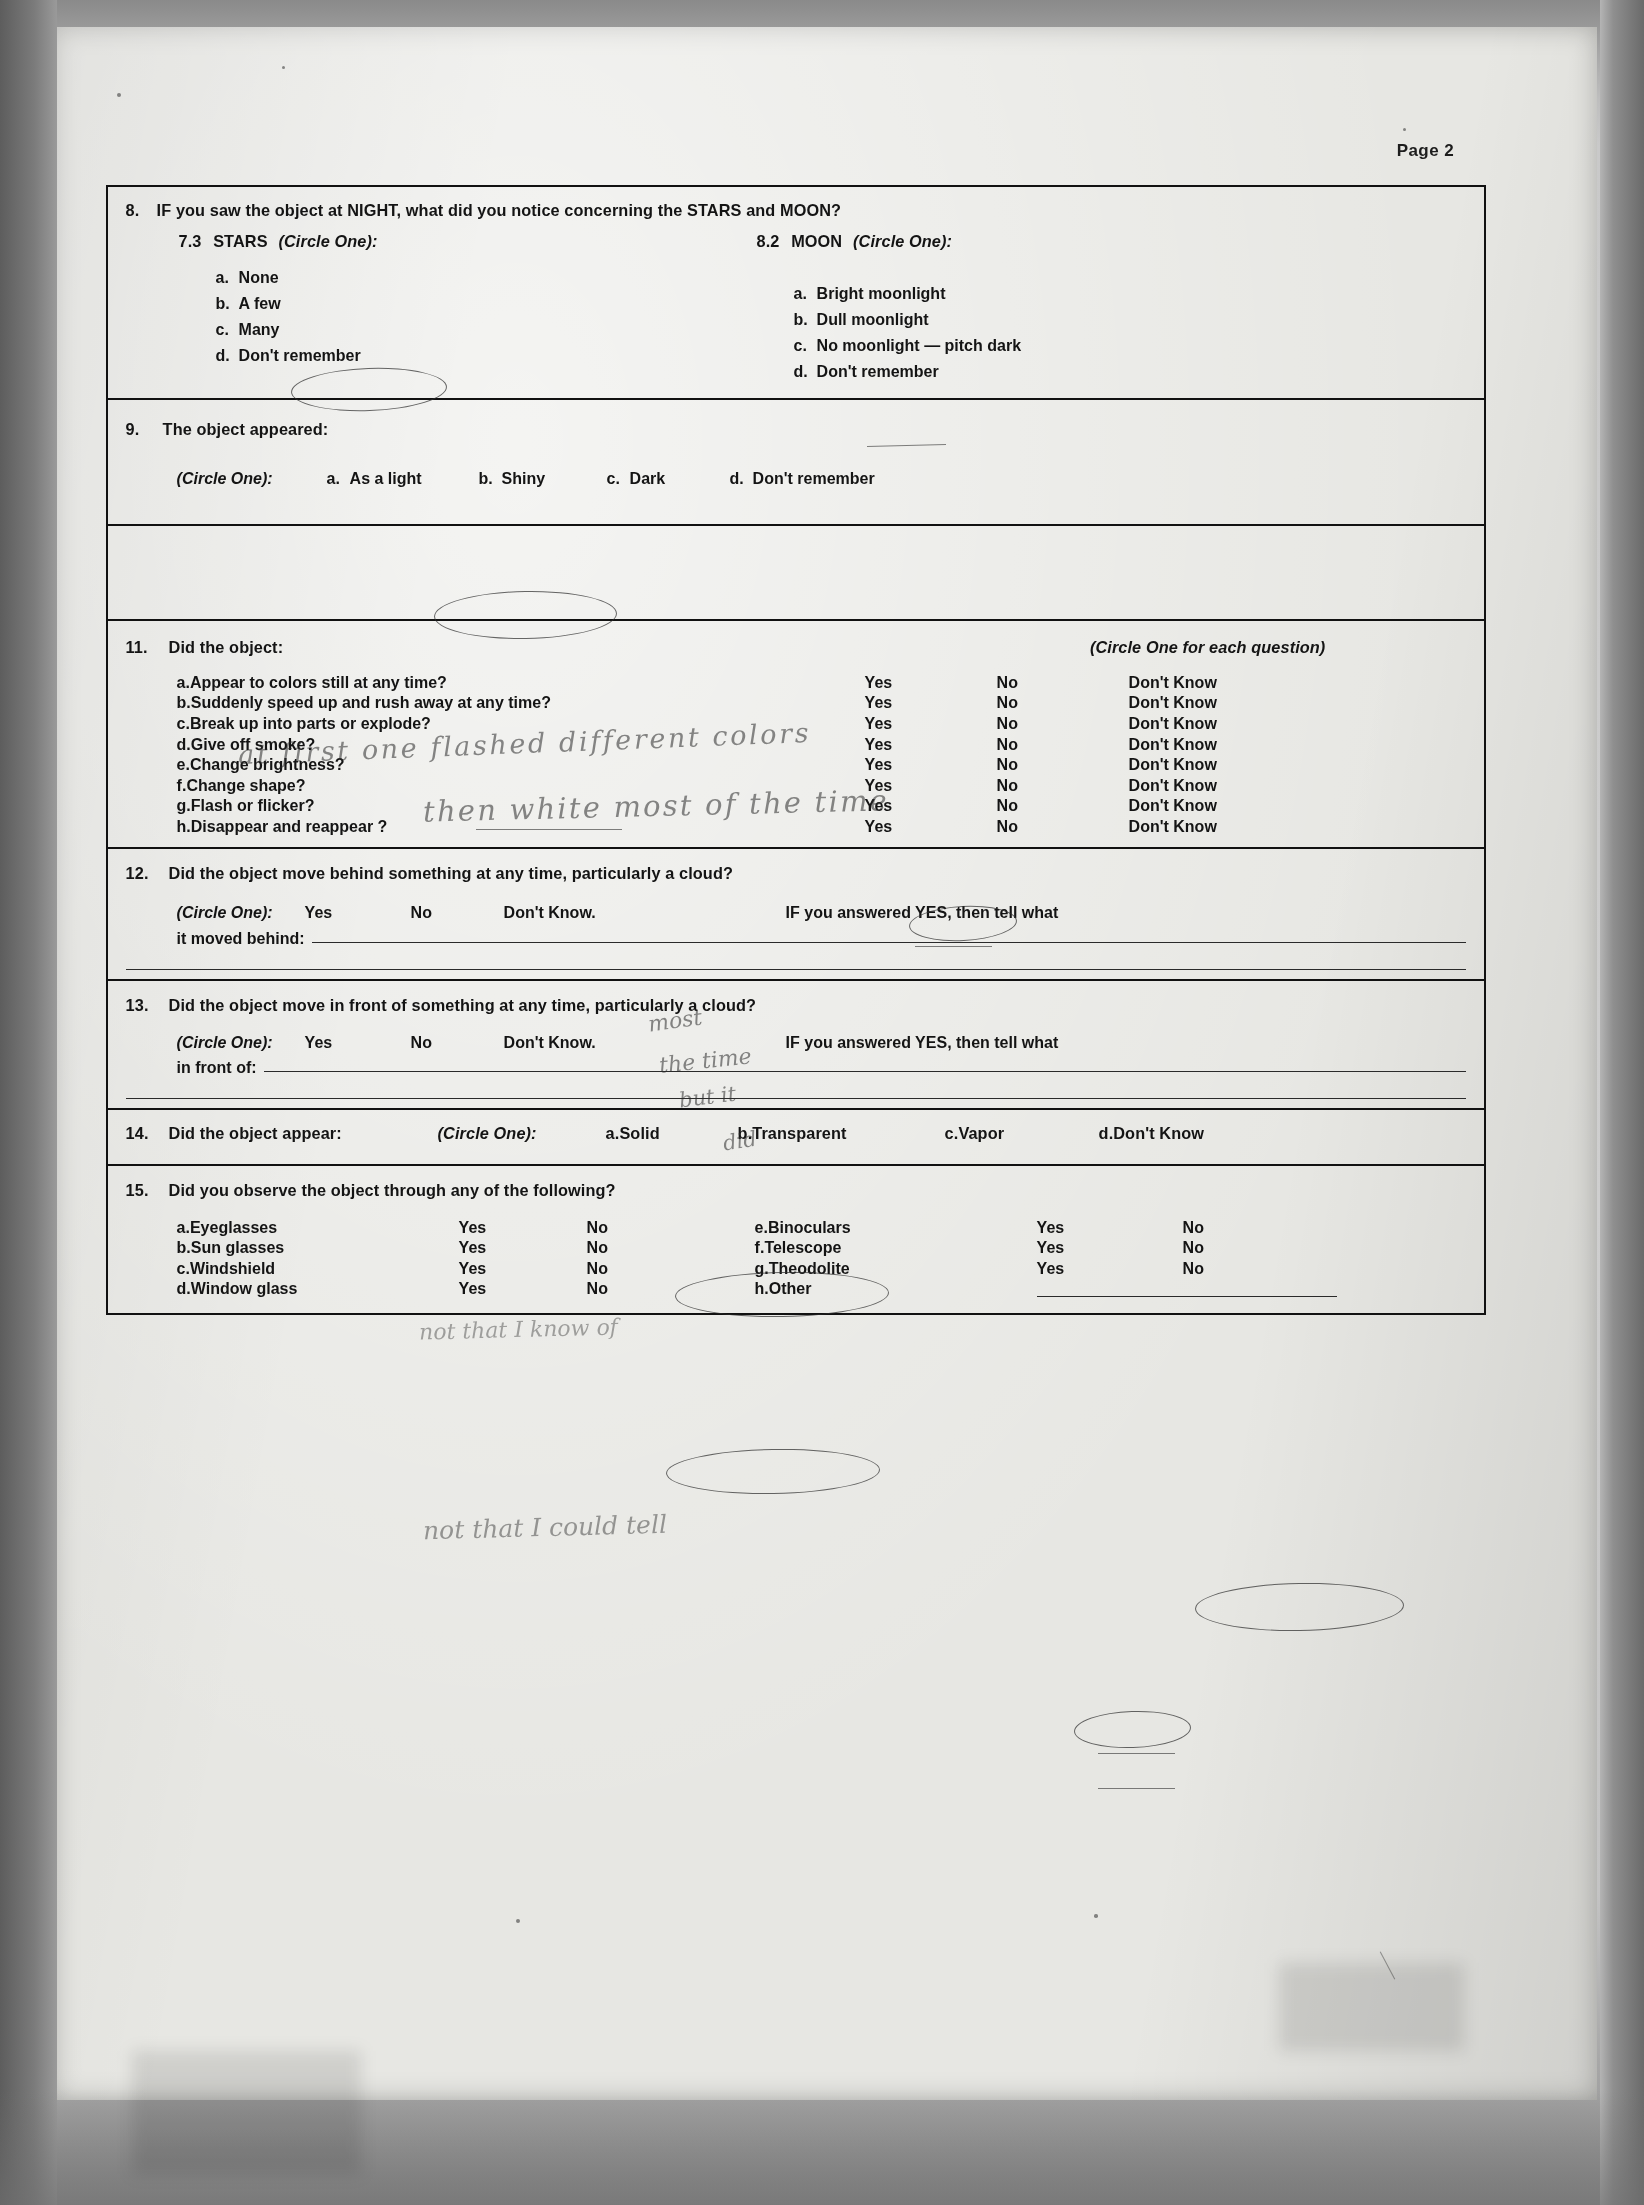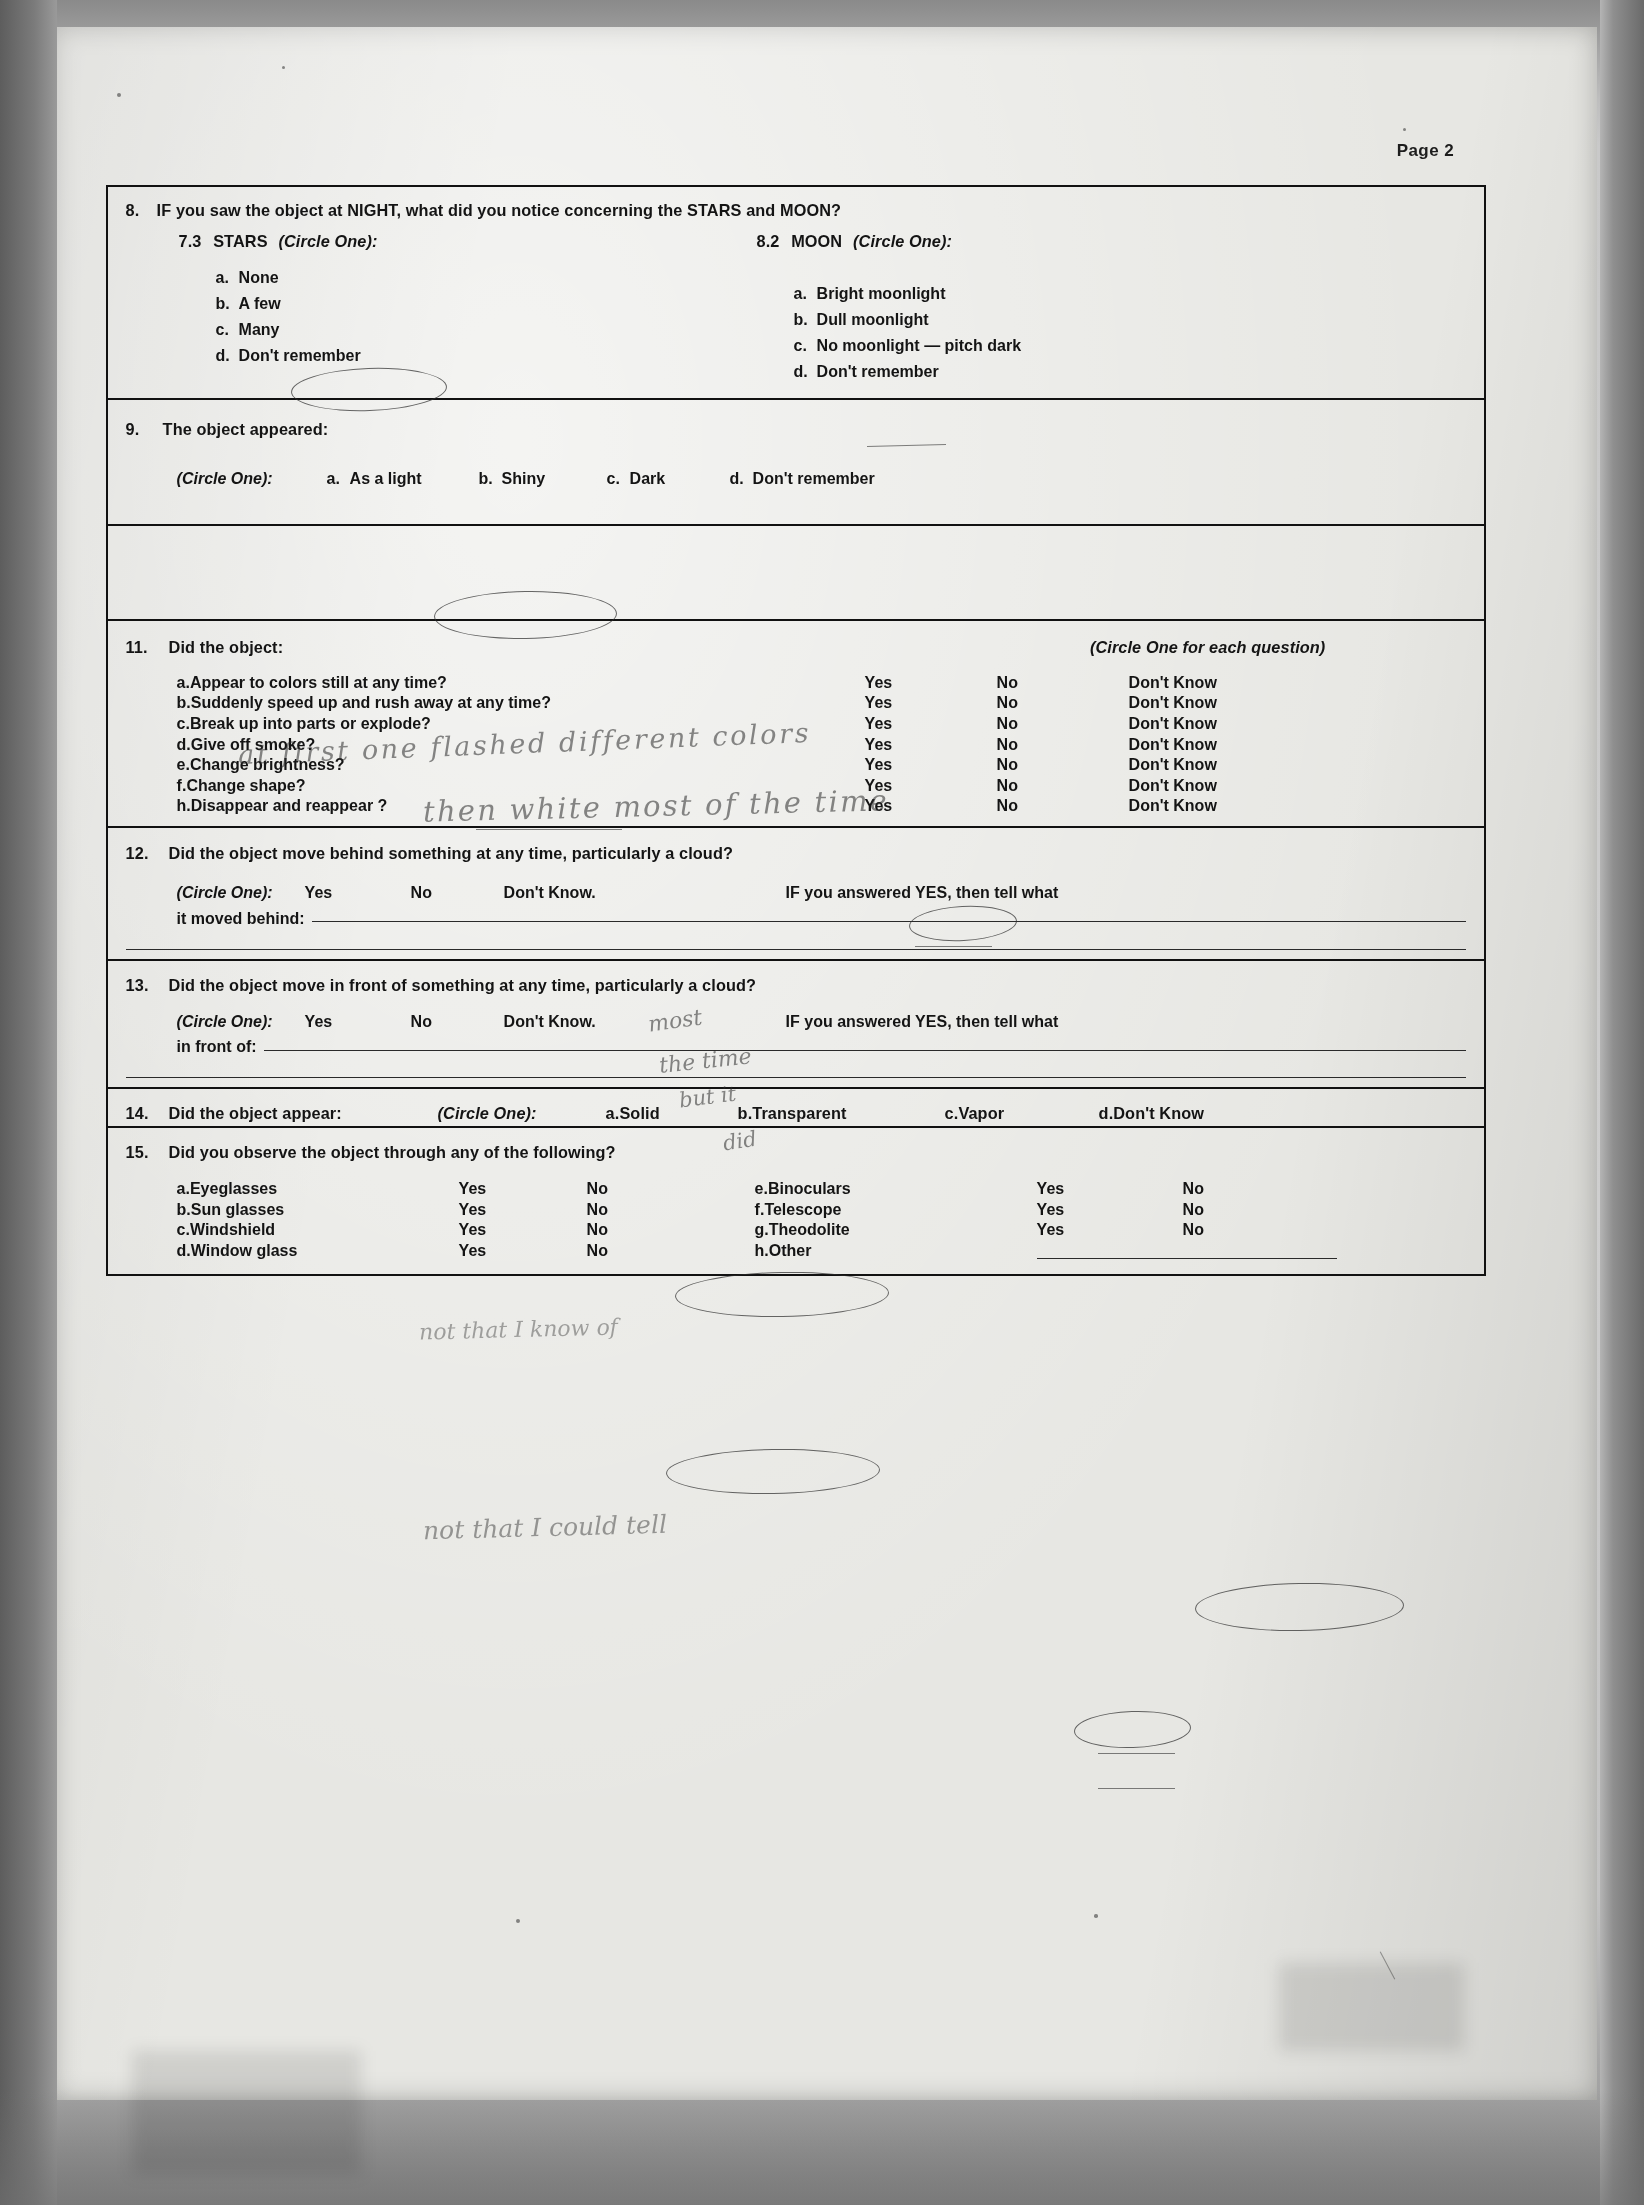--- a/index.html
+++ b/index.html
@@ -260,20 +260,26 @@
           <td class="c-no">No</td>
           <td class="c-dk">Don't Know</td>
         </tr>
         <tr>
           <td class="c-item"><span class="ltr">f.</span><span>Change shape?</span></td>
           <td class="c-yes">Yes</td>
           <td class="c-no">No</td>
           <td class="c-dk">Don't Know</td>
         </tr>
         <tr>
+          <td class="c-item"><span class="ltr">g.</span><span>Flash or flicker?</span></td>
+          <td class="c-yes">Yes</td>
+          <td class="c-no">No</td>
+          <td class="c-dk">Don't Know</td>
+        </tr>
+        <tr>
           <td class="c-item"><span class="ltr">h.</span><span>Disappear and reappear ?</span></td>
           <td class="c-yes">Yes</td>
           <td class="c-no">No</td>
           <td class="c-dk">Don't Know</td>
         </tr>
       </tbody>
         </table>
     </div>
 
     <div class="block" style="padding-top:13.2px; padding-bottom:8.8px;">
@@ -309,21 +315,21 @@
       </div>
       <div class="sub" style="margin-top:7px; margin-left:51px; display:flex; align-items:flex-end;">
         <span>in front of:</span>
         <span class="wline" style="flex:1; margin-left:7px; margin-bottom:5.3px;"></span>
       </div>
       <div style="margin-top:19.4px; display:flex;">
         <span class="wline" style="flex:1;"></span>
       </div>
     </div>
 
-    <div class="block" style="padding-top:12.3px; padding-bottom:2px;">
+    <div class="block" style="padding-top:12.3px; padding-bottom:20px;">
       <div class="q" style="display:flex; align-items:baseline;">
         <span class="num" style="min-width:43px;">14.</span>
         <span style="width:269px;">Did the object appear:</span>
         <span class="italic" style="width:168px;">(Circle One):</span>
         <span style="width:132px;"><span class="ltr">a.</span><span>Solid</span></span>
         <span style="width:207px;"><span class="ltr">b.</span><span>Transparent</span></span>
         <span style="width:154px;"><span class="ltr">c.</span><span>Vapor</span></span>
         <span><span class="ltr">d.</span><span>Don't Know</span></span>
       </div>
     </div>

